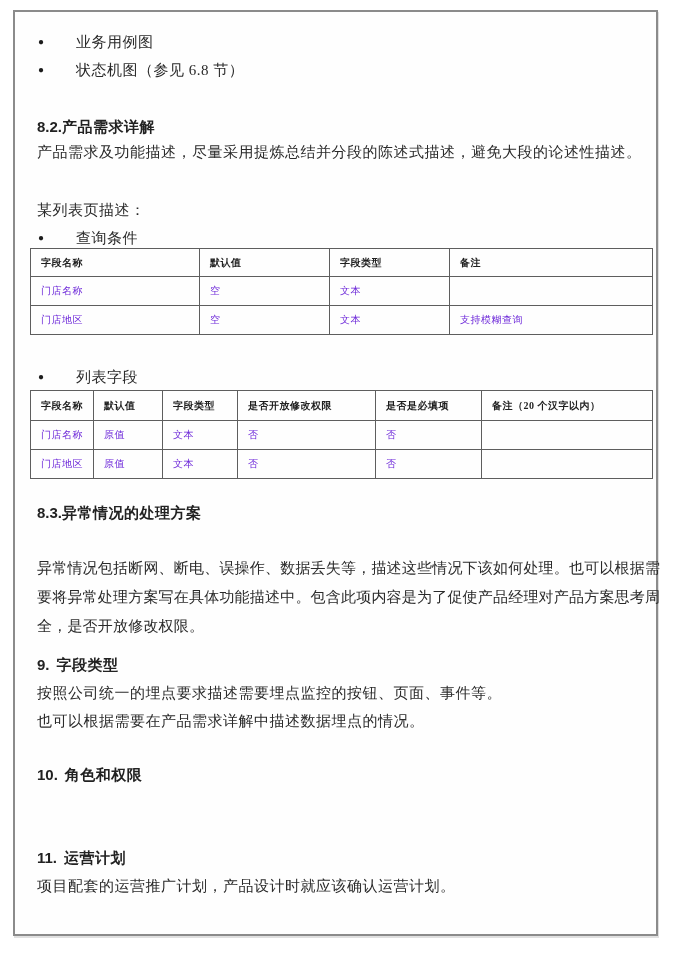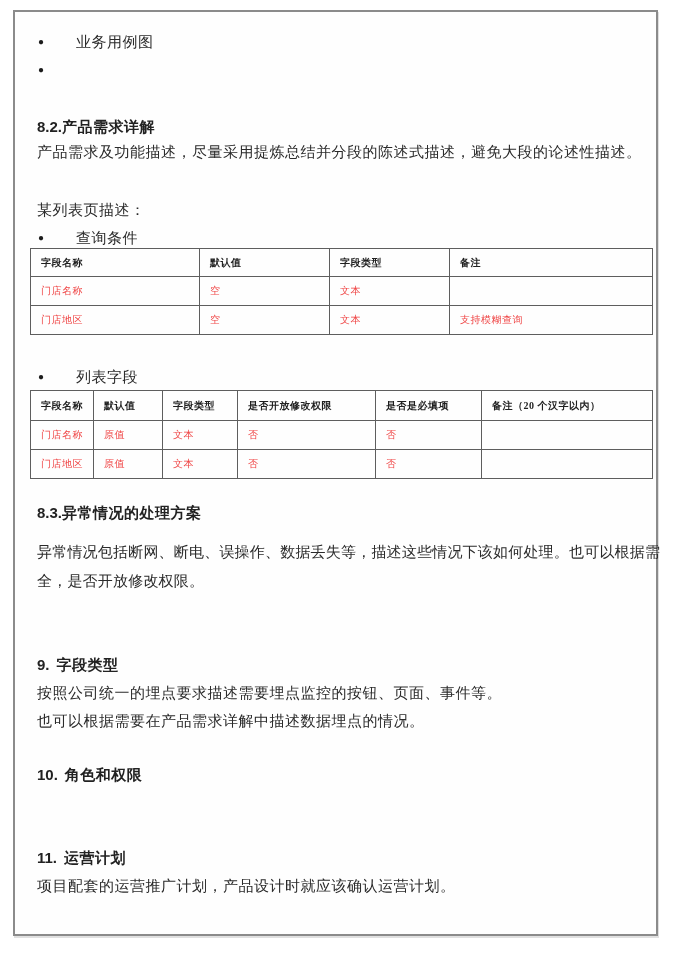--- a/index.html
+++ b/index.html
@@ -21,49 +21,50 @@
   .bullet .glyph{
     width:38px;font-size:10px;color:#1c1c1c;flex:0 0 38px;
   }
   .heading{font-weight:600;color:#222;}
   .heading .num{
     font-family:"Liberation Sans","DejaVu Sans",sans-serif;
     font-weight:700;letter-spacing:0;
   }
   .gap-wide{}
   .gap-narrow{margin-right:7px;}
-  .paralines{position:absolute;left:22px;font-size:15px;letter-spacing:0.2px;}
+  .paralines{position:absolute;left:22px;font-size:15px;letter-spacing:0.2px;margin-top:16px;}
   .paralines .pline{height:29px;line-height:29px;white-space:nowrap;}
   table.tbl{
     position:absolute;left:15px;width:623px;
     border-collapse:collapse;table-layout:fixed;
     font-size:10px;
   }
   table.tbl th,table.tbl td{
     border:1px solid #5e5e5e;text-align:left;vertical-align:middle;
     padding:0 4px 0 10px;white-space:nowrap;overflow:hidden;
-    font-weight:normal;letter-spacing:0.5px;color:#ef4444;
+    font-weight:normal;letter-spacing:0.5px;color:#6d28d9;
   }
   table.tbl th{font-weight:700;color:#1f1f1f;}
   table.t1 th{height:27px;}
   table.t1 td{height:28px;}
   table.t2 th{height:29px;}
   table.t2 td{height:28px;}
 </style>
 </head>
 <body>
 
 <div class="page">
 
   <div class="blk bullet" style="top:16px">
     <span class="glyph">●</span>
     <span>业务用例图</span>
   </div>
   <div class="blk bullet" style="top:44px">
     <span class="glyph">●</span>
+    <span>状态机图（参见 6.8 节）</span>
   </div>
 
   <div class="blk heading" style="top:101px">
     <span class="num gap-wide">8.2.</span><span>产品需求详解</span>
   </div>
 
   <div class="blk" style="top:184px">某列表页描述：</div>
 
   <div class="blk" style="top:126px">产品需求及功能描述，尽量采用提炼总结并分段的陈述式描述，避免大段的论述性描述。</div>
 
@@ -142,20 +143,21 @@
     </tr>
   </tbody>
     </table>
 
   <div class="blk heading" style="top:487px">
     <span class="num gap-wide">8.3.</span><span>异常情况的处理方案</span>
   </div>
 
   <div class="paralines" style="top:526px">
     <div class="pline">异常情况包括断网、断电、误操作、数据丢失等，描述这些情况下该如何处理。也可以根据需</div>
+    <div class="pline">要将异常处理方案写在具体功能描述中。包含此项内容是为了促使产品经理对产品方案思考周</div>
     <div class="pline">全，是否开放修改权限。</div>
   </div>
 
   <div class="blk heading" style="top:639px">
     <span class="num gap-narrow">9.</span><span>字段类型</span>
   </div>
   <div class="blk" style="top:667px">按照公司统一的埋点要求描述需要埋点监控的按钮、页面、事件等。</div>
   <div class="blk" style="top:695px">也可以根据需要在产品需求详解中描述数据埋点的情况。</div>
 
   <div class="blk heading" style="top:749px">

